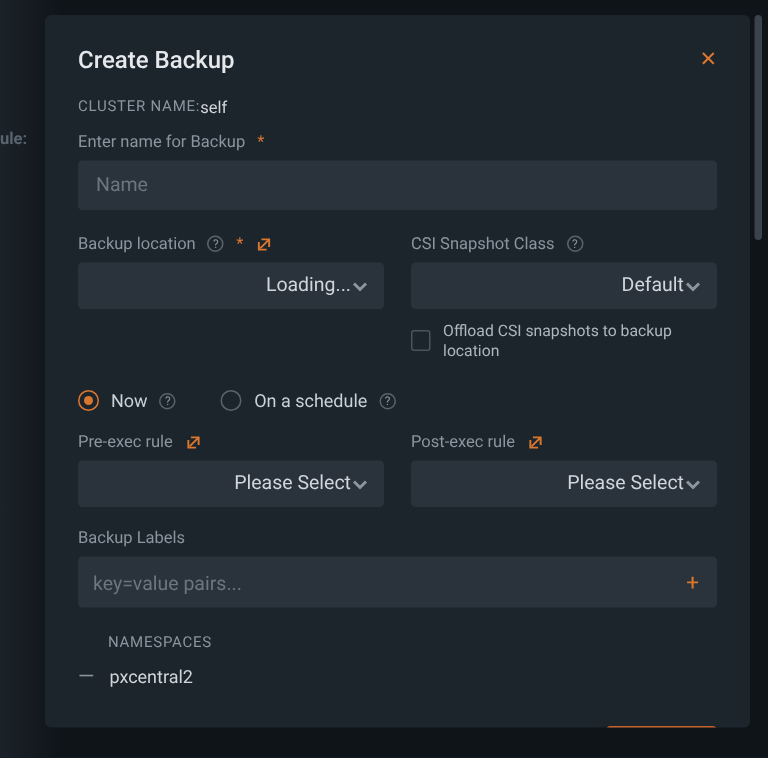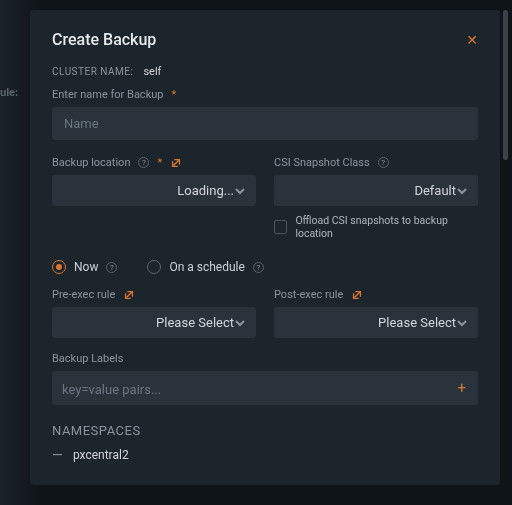--- a/index.html
+++ b/index.html
@@ -11,21 +11,21 @@
     left: 30px; top: 10px; right: 12px; bottom: 20px;
     background: #1d252c;
     border-radius: 4px;
     padding: 20px 22px 18px 22px;
     color: #c9d1d9;
     overflow: hidden;
   }
   .modal-header { display:flex; justify-content:space-between; align-items:center; margin-bottom: 16px; }
   .modal-title { color:#e6e9ec; font-size:16px; font-weight:500; }
   .close-x { color:#d9772f; font-size:14px; cursor:pointer; line-height:1; }
-  .cluster-row { display:flex; align-items:center; gap:10px; font-size:10px; letter-spacing:0.5px; margin-bottom:10px;}
+  .cluster-row { display:flex; align-items:center; font-size:10px; letter-spacing:0.5px; margin-bottom:10px;}
   .cluster-label { color:#8b95a0; text-transform:uppercase; }
   .cluster-value { color:#d0d6db; font-size:11px; letter-spacing:0; }
   .field-label { font-size:11px; color:#8b95a0; margin-bottom:6px; display:flex; align-items:center; gap:8px; }
   .req { color:#d9772f; }
   .help-icon { display:inline-flex; align-items:center; justify-content:center; width:11px; height:11px; border:1px solid #5a646e; border-radius:50%; font-size:8px; color:#8b95a0; }
   .ext-icon { width:12px; height:12px; display:inline-block; }
   .ext-icon svg { width:12px; height:12px; stroke:#d9772f; fill:none; stroke-width:1.5; }
   .text-input {
     width:100%; background:#2a333c; border:none; border-radius:3px;
     padding:9px 12px; color:#c9d1d9; font-size:13px;
@@ -45,21 +45,21 @@
   .radio-row { display:flex; gap:30px; margin-top:20px; align-items:flex-start;}
   .radio-item { display:flex; align-items:center; gap:8px; font-size:12px; color:#c9d1d9; cursor:pointer;}
   .radio-outer { width:14px; height:14px; border-radius:50%; border:1.5px solid #d9772f; display:flex; align-items:center; justify-content:center;}
   .radio-outer.off { border-color:#5a646e; }
   .radio-inner { width:6px; height:6px; border-radius:50%; background:#d9772f; }
   .labels-row { margin-top:14px; }
   .labels-input-wrap { display:flex; align-items:flex-end; background:#2a333c; border-radius:3px; padding:8px 10px;}
   .labels-input-wrap input { flex:1; background:transparent; border:none; color:#c9d1d9; font-size:13px; outline:none;}
   .labels-input-wrap input::placeholder { color:#6b7681; }
   .plus-btn { color:#d9772f; font-size:15px; cursor:pointer; padding:0 2px;}
-  .ns-label { font-size:13px; letter-spacing:0.5px; color:#8b95a0; margin-top:18px;}
+  .ns-label { font-size:10px; letter-spacing:0.5px; color:#8b95a0; margin-top:18px;margin-left:20px;}
   .ns-item { display:flex; align-items:center; gap:10px; margin-top:10px; font-size:12px; color:#d0d6db;}
   .ns-dash { color:#8b95a0; font-size:14px; line-height:1;}
   .footer { display:flex; justify-content:flex-end; gap:16px; align-items:center; margin-top:26px;}
   .create-btn { background:#c4622a; color:#fff; font-size:13px; padding:7px 18px; border-radius:3px; cursor:pointer; border:none;}
   .scrollbar { position:absolute; right:4px; top:10px; bottom:20px; width:5px; }
   .scrollbar-thumb { position:absolute; right:0; top:0; width:5px; height:150px; background:#3a434c; border-radius:3px;}
 </style>
 </head>
 <body>
 

